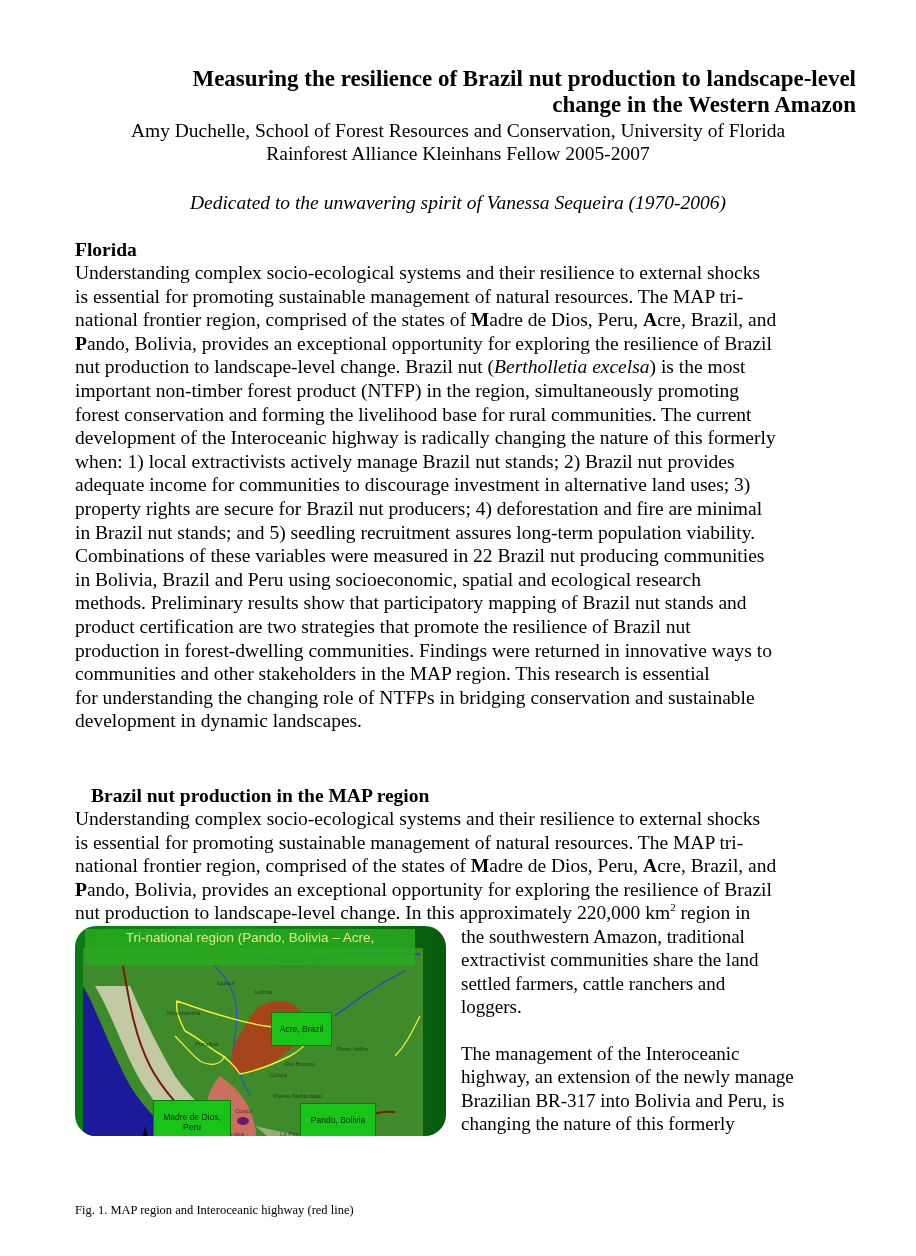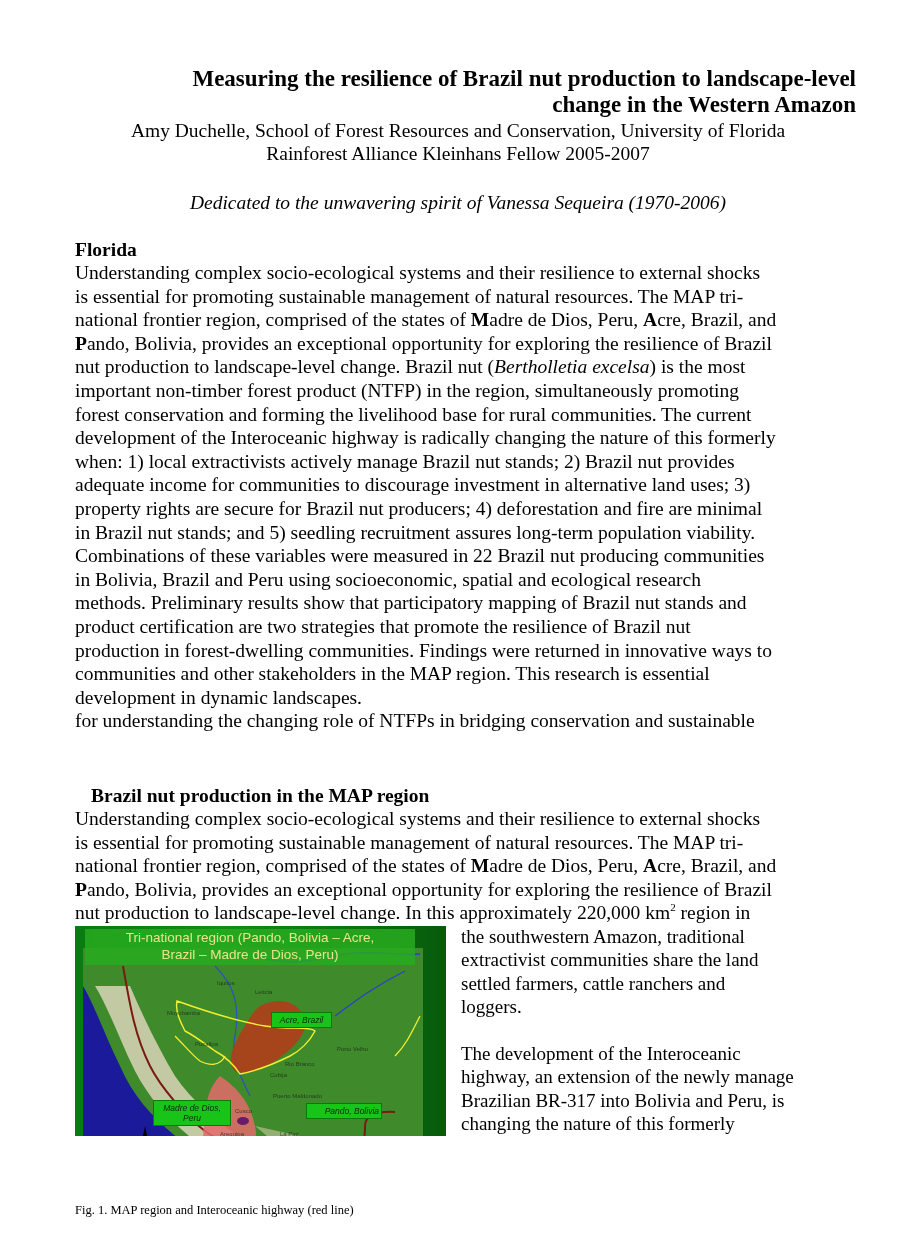--- a/index.html
+++ b/index.html
@@ -17,29 +17,29 @@
   .para .ln { display: block; white-space: nowrap; }
   .para .ln span { white-space: nowrap; }
   .b { font-weight: bold; }
   .i { font-style: italic; }
   sup { font-size: 11px; vertical-align: 8px; line-height: 0; }
   .side-text { position: absolute; left: 461px; width: 400px; top: 925px; font-size: 19px; line-height: 23.4px;
                font-family: "Liberation Serif", "DejaVu Serif", serif; }
   .side-text .ln { display: block; white-space: nowrap; }
   .side-text .gap { display: block; height: 23.4px; }
   .figure { position: absolute; left: 75px; top: 926px; width: 371px; height: 210px; overflow: hidden;
-            background: linear-gradient(90deg, #0a7a12 0%, #0f8f18 40%, #0a6e10 80%, #075a0b 100%); }
+            background: linear-gradient(90deg, #0a7a12 0%, #0f8f18 40%, #0a6e10 80%, #075a0b 100%); border-radius: 21px; }
   .fig-caption { position: absolute; left: 75px; top: 1203px; font-size: 12.5px; line-height: 14px; }
   .map-title { position: absolute; left: 10px; top: 3px; width: 330px; height: 36px; background: rgba(40,170,30,0.85);
                color: #e9e58a; font-family: "Liberation Sans", "DejaVu Sans", sans-serif; font-size: 13.5px; line-height: 17px;
                text-align: center; z-index: 5; }
   .map-svg { position: absolute; left: 0; top: 0; }
   .map-label-box { position: absolute; background: #19c419; border: 1px solid #0a7a0a; color: #082a08;
                    font-family: "Liberation Sans", "DejaVu Sans", sans-serif; font-size: 8.5px; line-height: 10px;
-                   text-align: center; z-index: 6; padding: 2px 2px; font-style: italic; }
+                   text-align: center; z-index: 6; padding: 11px 2px; }
   .map-small { position: absolute; font-family: "Liberation Sans", "DejaVu Sans", sans-serif; font-size: 6px;
                color: #1a2a1a; z-index: 4; opacity: 0.8; }
   .map-source { position: absolute; left: 38px; top: 264px; font-family: "Liberation Sans", "DejaVu Sans", sans-serif;
                 font-size: 6px; color: #b8c0ff; z-index: 6; }
   .logo { position: absolute; left: 296px; top: 256px; width: 36px; height: 13px; background: #2a5a2a;
           color: #f0f0f0; font-family: "Liberation Sans", "DejaVu Sans", sans-serif; font-size: 9px; font-weight: bold;
           line-height: 13px; text-align: center; z-index: 6; letter-spacing: 1px; }
 </style>
 </head>
 <body>
@@ -71,43 +71,43 @@
       <span class="ln">when: 1) local extractivists actively manage Brazil nut stands; 2) Brazil nut provides</span>
       <span class="ln">adequate income for communities to discourage investment in alternative land uses; 3)</span>
       <span class="ln">property rights are secure for Brazil nut producers; 4) deforestation and fire are minimal</span>
       <span class="ln">in Brazil nut stands; and 5) seedling recruitment assures long-term population viability.</span>
       <span class="ln">Combinations of these variables were measured in 22 Brazil nut producing communities</span>
       <span class="ln">in Bolivia, Brazil and Peru using socioeconomic, spatial and ecological research</span>
       <span class="ln">methods.  Preliminary results show that participatory mapping of Brazil nut stands and</span>
       <span class="ln">product certification are two strategies that promote the resilience of Brazil nut</span>
       <span class="ln">production in forest-dwelling communities.  Findings were returned in innovative ways to</span>
       <span class="ln">communities and other stakeholders in the MAP region.  This research is essential</span>
+      <span class="ln">for understanding the changing role of NTFPs in bridging conservation and sustainable</span>
       <span class="ln">development in dynamic landscapes.</span>
-      <span class="ln">for understanding the changing role of NTFPs in bridging conservation and sustainable</span>
     </div>
 
   <div class="section-head" style="top:784px;margin-left:16px;">Brazil nut production in the MAP region</div>
   <div class="para" id="section2-para" style="top:807px;">
       <span class="ln">Understanding complex socio-ecological systems and their resilience to external shocks</span>
       <span class="ln">is essential for promoting sustainable management of natural resources.  The MAP tri-</span>
       <span class="ln"><span>national frontier region, comprised of the states of </span><span class="b">M</span><span>adre de Dios, Peru, </span><span class="b">A</span><span>cre, Brazil, and</span></span>
       <span class="ln"><span></span><span class="b">P</span><span>ando, Bolivia, provides an exceptional opportunity for exploring the resilience of Brazil</span></span>
       <span class="ln"><span>nut production to landscape-level change.  In this approximately 220,000 km</span><sup>2</sup><span> region in</span></span>
     </div>
 
   <div class="side-text">
     <div id="side1">
         <span class="ln">the southwestern Amazon, traditional</span>
         <span class="ln">extractivist communities share the land</span>
         <span class="ln">settled farmers, cattle ranchers and</span>
         <span class="ln">loggers.</span>
       </div>
     <span class="gap"></span>
     <div id="side2">
-        <span class="ln">The development of the Interoceanic</span>
+        <span class="ln">The management of the Interoceanic</span>
         <span class="ln">highway, an extension of the newly manage</span>
         <span class="ln">Brazilian BR-317 into Bolivia and Peru, is</span>
         <span class="ln">changing the nature of this formerly</span>
       </div>
   </div>
 
   <div class="figure">
     <svg class="map-svg" width="371" height="275" viewBox="0 0 371 275">
 
       <rect x="8" y="22" width="340" height="250" fill="#3f8a2a"></rect>
@@ -132,31 +132,30 @@
       <path d="M345,90 C335,110 330,120 320,130" stroke="#f2ee30" stroke-width="1.3" fill="none"></path>
 
       <ellipse cx="168" cy="195" rx="6" ry="4" fill="#6a1a6a"></ellipse>
 
       <path d="M70,200 L73,215 L67,215 Z" fill="#000"></path>
       <line x1="50" y1="235" x2="105" y2="235" stroke="#000" stroke-width="2"></line>
     </svg>
 
     <div class="map-title">
       <div>Tri-national region (Pando, Bolivia – Acre,</div>
-      <div>Brazil – Madre de Dios, Peru)</div>
     </div>
 
     <div class="map-label-box" style="left:196px; top:86px; width:55px;">
       <span>Acre, Brazil</span>
     </div>
     <div class="map-label-box" style="left:78px; top:174px; width:72px;">
       <div>Madre de Dios,</div>
       <div>Peru</div>
     </div>
-    <div class="map-label-box" style="left:231px; top:177px; width:70px;text-align:right;">
+    <div class="map-label-box" style="left:225px; top:177px; width:70px;">
       <span>Pando, Bolivia</span>
     </div>
 
     <div class="map-small" style="left:142px; top:54px;">Iquitos</div>
     <div class="map-small" style="left:180px; top:63px;">Leticia</div>
     <div class="map-small" style="left:92px; top:84px;">Moyobamba</div>
     <div class="map-small" style="left:120px; top:115px;">Pucallpa</div>
     <div class="map-small" style="left:262px; top:120px;">Porto Velho</div>
     <div class="map-small" style="left:210px; top:135px;">Rio Branco</div>
     <div class="map-small" style="left:195px; top:146px;">Cobija</div>

